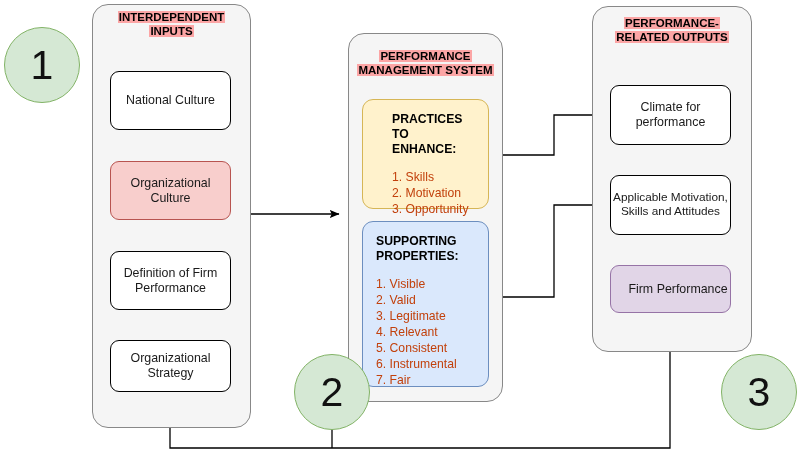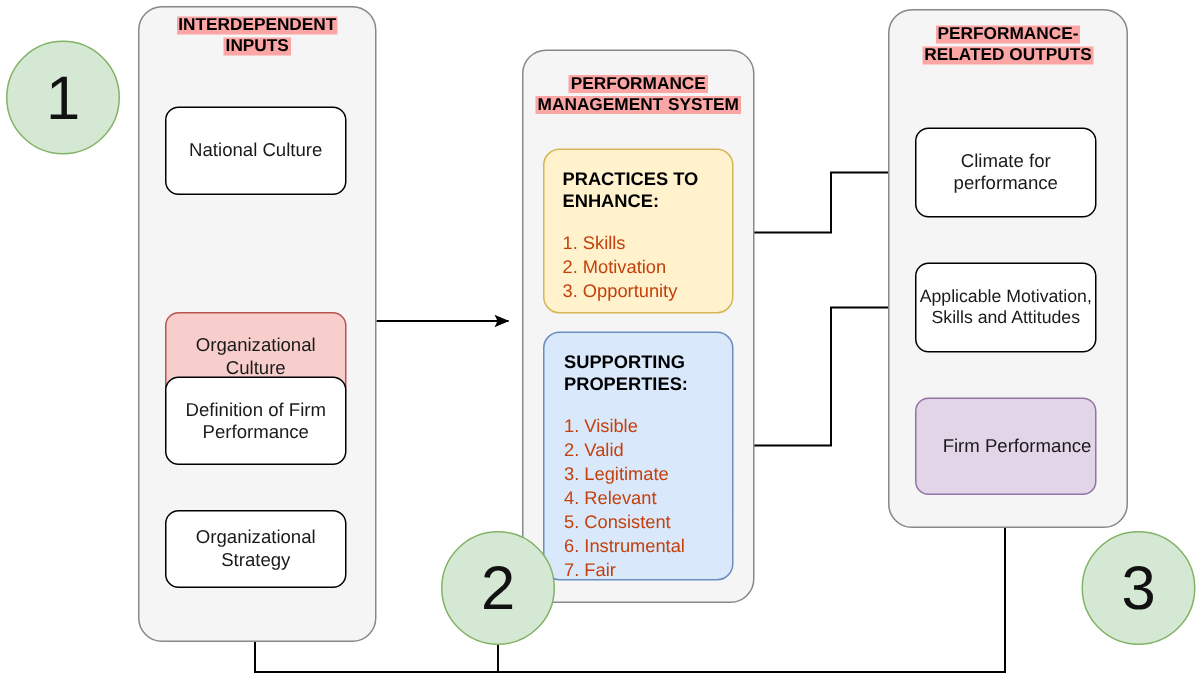--- a/index.html
+++ b/index.html
@@ -73,21 +73,21 @@
     background: #e1d5e7;
     border: 1.3px solid #9673a6;
     border-radius: 9px;
     font-size: 12.4px;
   }
   .yellow-box {
     background: #fff2cc;
     border: 1.4px solid #d6b656;
     border-radius: 11px;
     display: block;
-    padding: 12px 13px 10px 12px;
+    padding: 12px 13px 10px 29px;
     text-align: left;
   }
   .blue-box {
     background: #dae8fc;
     border: 1.4px solid #6c8ebf;
     border-radius: 11px;
     display: block;
     padding: 12px 5px 10px 13px;
     text-align: left;
   }
@@ -159,21 +159,21 @@
 
   <div class="container-box" style="left:92px; top:4px; width:159px; height:424px;"></div>
   <div class="container-title" style="left:100px; top:10px; width:143px;">
     <span>INTERDEPENDENT INPUTS</span>
   </div>
 
   <div class="node plain-box" style="left:110px; top:71px; width:121px; height:59px;">
     <span>National Culture</span>
   </div>
 
-  <div class="node pink-box" style="left:110px; top:161px; width:121px; height:59px;margin-top:47px;">
+  <div class="node pink-box" style="left:110px; top:161px; width:121px; height:59px;">
     <span>Organizational Culture</span>
   </div>
 
   <div class="node plain-box" style="left:110px; top:251px; width:121px; height:59px;">
     <span>Definition of Firm Performance</span>
   </div>
 
   <div class="node plain-box" style="left:110px; top:340px; width:121px; height:52px;">
     <span>Organizational Strategy</span>
   </div>
@@ -211,21 +211,21 @@
   </div>
 
   <div class="node plain-box" style="left:610px; top:85px; width:121px; height:60px;">
     <span>Climate for performance</span>
   </div>
 
   <div class="node plain-box" style="left:610px; top:175px; width:121px; height:60px; font-size:11.8px;">
     <span>Applicable Motivation, Skills and Attitudes</span>
   </div>
 
-  <div class="node purple-box" style="left:610px; top:265px; width:121px; height:65px;padding-left:15px;">
+  <div class="node purple-box" style="left:610px; top:265px; width:121px; height:48px;padding-left:15px;">
     <span>Firm Performance</span>
   </div>
 
   <div class="step-circle" style="left:4px; top:27px; width:76px; height:76px;">
     <span>1</span>
   </div>
   <div class="step-circle" style="left:294px; top:354px; width:76px; height:76px;">
     <span>2</span>
   </div>
   <div class="step-circle" style="left:721px; top:354px; width:76px; height:76px;">

